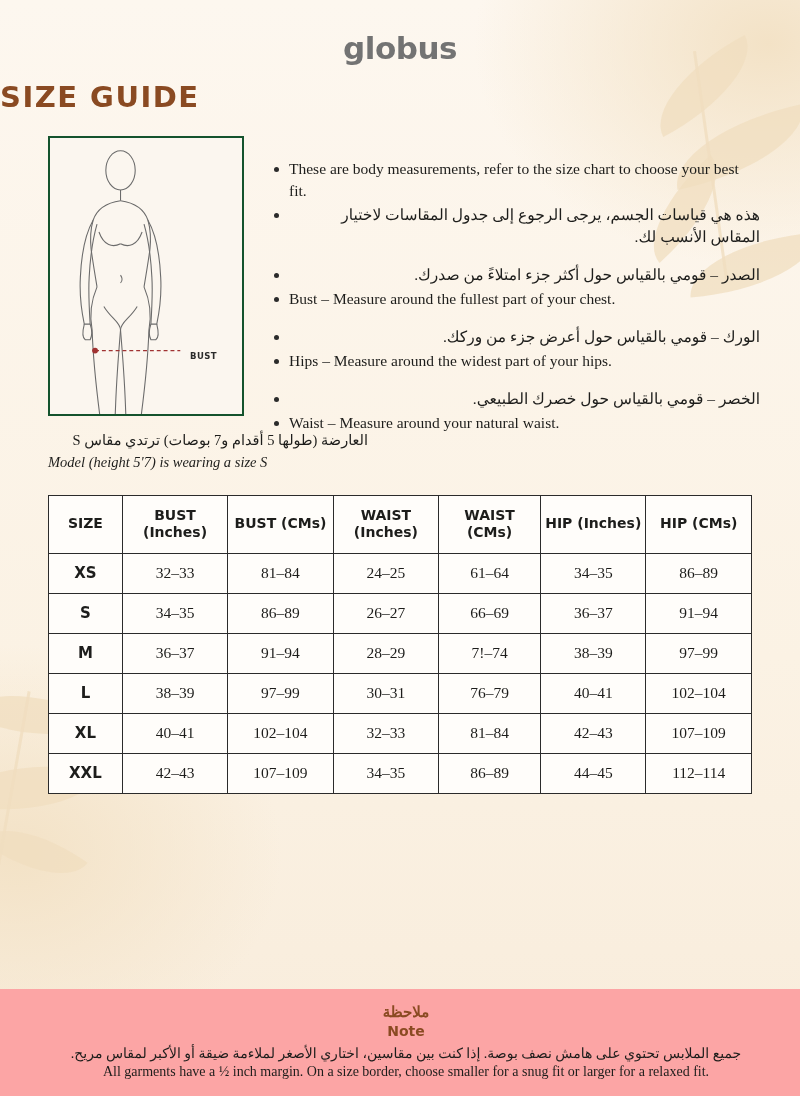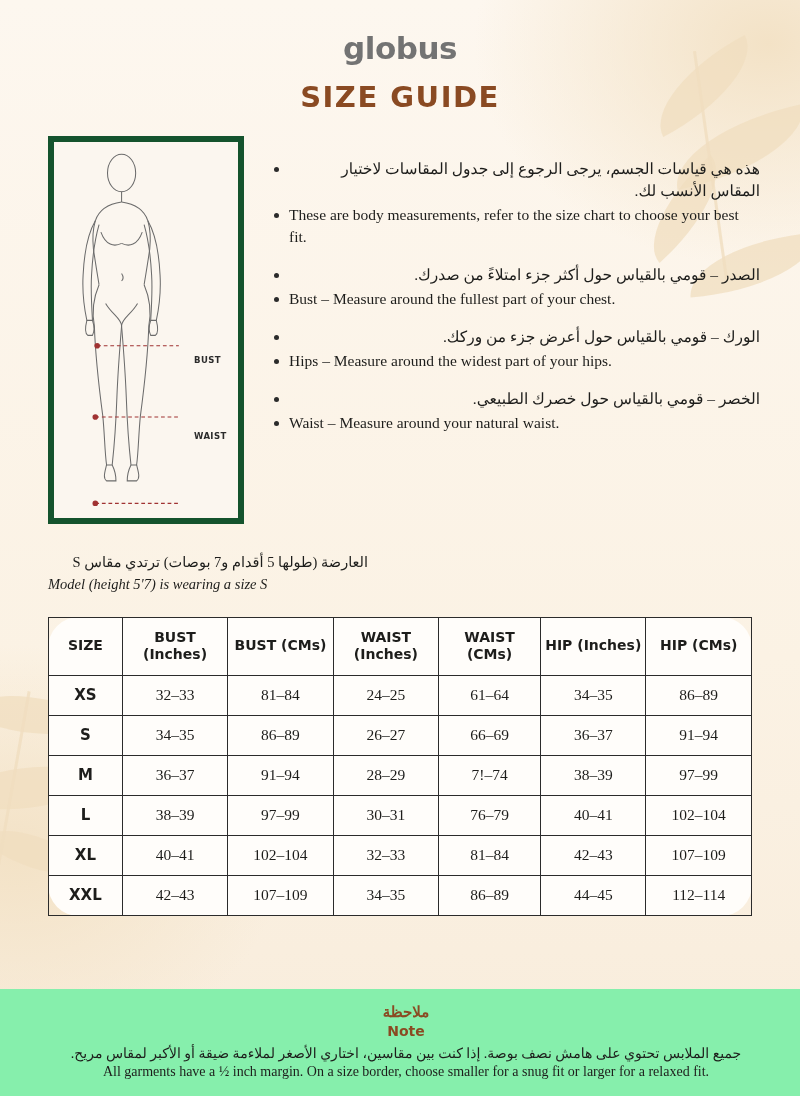--- a/index.html
+++ b/index.html
@@ -44,62 +44,61 @@
   .brand {
     text-align:center;
     font-family:"DejaVu Sans", sans-serif;
     font-weight:bold;
     font-size:31px;
     letter-spacing:-0.5px;
     color:#737373;
     padding-top:30px;
   }
   .guide-title {
-    text-align:center;
     font-family:"DejaVu Sans", sans-serif;
     font-weight:bold;
     font-size:29px;
     letter-spacing:1.5px;
     color:#8a4a22;
     margin-top:14px;
   }
 
   
   .top-area {
     display:flex;
     margin-top:22px;
     padding:0 40px 0 48px;
     gap:30px;
   }
   .figure-box {
     width:196px;
     flex:0 0 196px;
   }
   .figure-frame {
-    width:196px; height:388px;
+    width:196px; height:280px;
     background:#fbf6ef;
-    border:6px solid #14532d;
+    border:2px solid #14532d;
     position:relative;
     overflow:hidden;
   }
   .fig-svg { position:absolute; inset:0; }
   .meas-label {
     position:absolute;
     font-family:"DejaVu Sans", sans-serif;
     font-size:8.5px;
     font-weight:bold;
     color:#2b2b2b;
     letter-spacing:.4px;
   }
   .lbl-bust { left:140px; top:213px; }
   .lbl-waist { left:140px; top:289px; }
   .lbl-hip  { left:140px; top:381px; }
 
   .model-note {
-    margin-top:28px;
+    margin-top:14px;
     width:320px;
   }
   .model-ar {
     font-size:14.5px; color:#1d1d1b; direction:rtl; text-align:right;
     line-height:1.4;
     white-space:nowrap;
   }
   .model-en {
     font-size:14.5px; color:#1d1d1b; line-height:1.4; margin-top:2px;font-style:italic;
   }
@@ -131,21 +130,20 @@
   .btext.ar { direction:rtl; text-align:right; }
 
   
   .table-wrap {
     margin:22px 48px 0 48px;
   }
   table {
     width:100%;
     border-collapse:collapse;
     background:#fffdfa;
-    border-radius:31px;
   }
   th, td {
     border:1px solid #2b2b2b;
     text-align:center;
     vertical-align:middle;
   }
   th.head {
     font-family:"DejaVu Sans", sans-serif;
     font-size:14px;
     font-weight:bold;
@@ -172,21 +170,21 @@
   td.val {
     font-size:15.5px;
     color:#1d1d1b;
   }
   tbody tr { height:40px; }
 
   
   .note-band {
     position:absolute;
     left:0; right:0; bottom:0;
-    background:#86efac;
+    background:#fca5a5;
     padding:14px 8px 16px 20px;
     text-align:center;
     z-index:3;
   }
   .note-ar-title { font-size:15px; color:#8a4a22; font-weight:bold; direction:rtl; }
   .note-en-title {
     font-family:"DejaVu Sans", sans-serif;
     font-size:14px; color:#8a4a22; font-weight:bold; margin-top:2px;
   }
   .note-ar { font-size:14px; color:#1d1d1b; direction:rtl; margin-top:6px; }
@@ -272,25 +270,25 @@
         <div class="model-ar">العارضة (طولها 5 أقدام و7 بوصات) ترتدي مقاس S</div>
         <div class="model-en">Model (height 5'7) is wearing a size S</div>
       </div>
     </div>
 
     <div class="bullets">
 
       <div class="bgroup">
         <div class="brow">
           <span class="dot"></span>
+          <div class="btext">These are body measurements, refer to the size chart to choose your best fit.</div>
+        </div>
+        <div class="brow">
+          <span class="dot"></span>
           <div class="btext ar">هذه هي قياسات الجسم، يرجى الرجوع إلى جدول المقاسات لاختيار المقاس الأنسب لك.</div>
-        </div>
-        <div class="brow">
-          <span class="dot"></span>
-          <div class="btext">These are body measurements, refer to the size chart to choose your best fit.</div>
         </div>
       </div>
 
       <div class="bgroup">
         <div class="brow">
           <span class="dot"></span>
           <div class="btext ar">الصدر – قومي بالقياس حول أكثر جزء امتلاءً من صدرك.</div>
         </div>
         <div class="brow">
           <span class="dot"></span>

